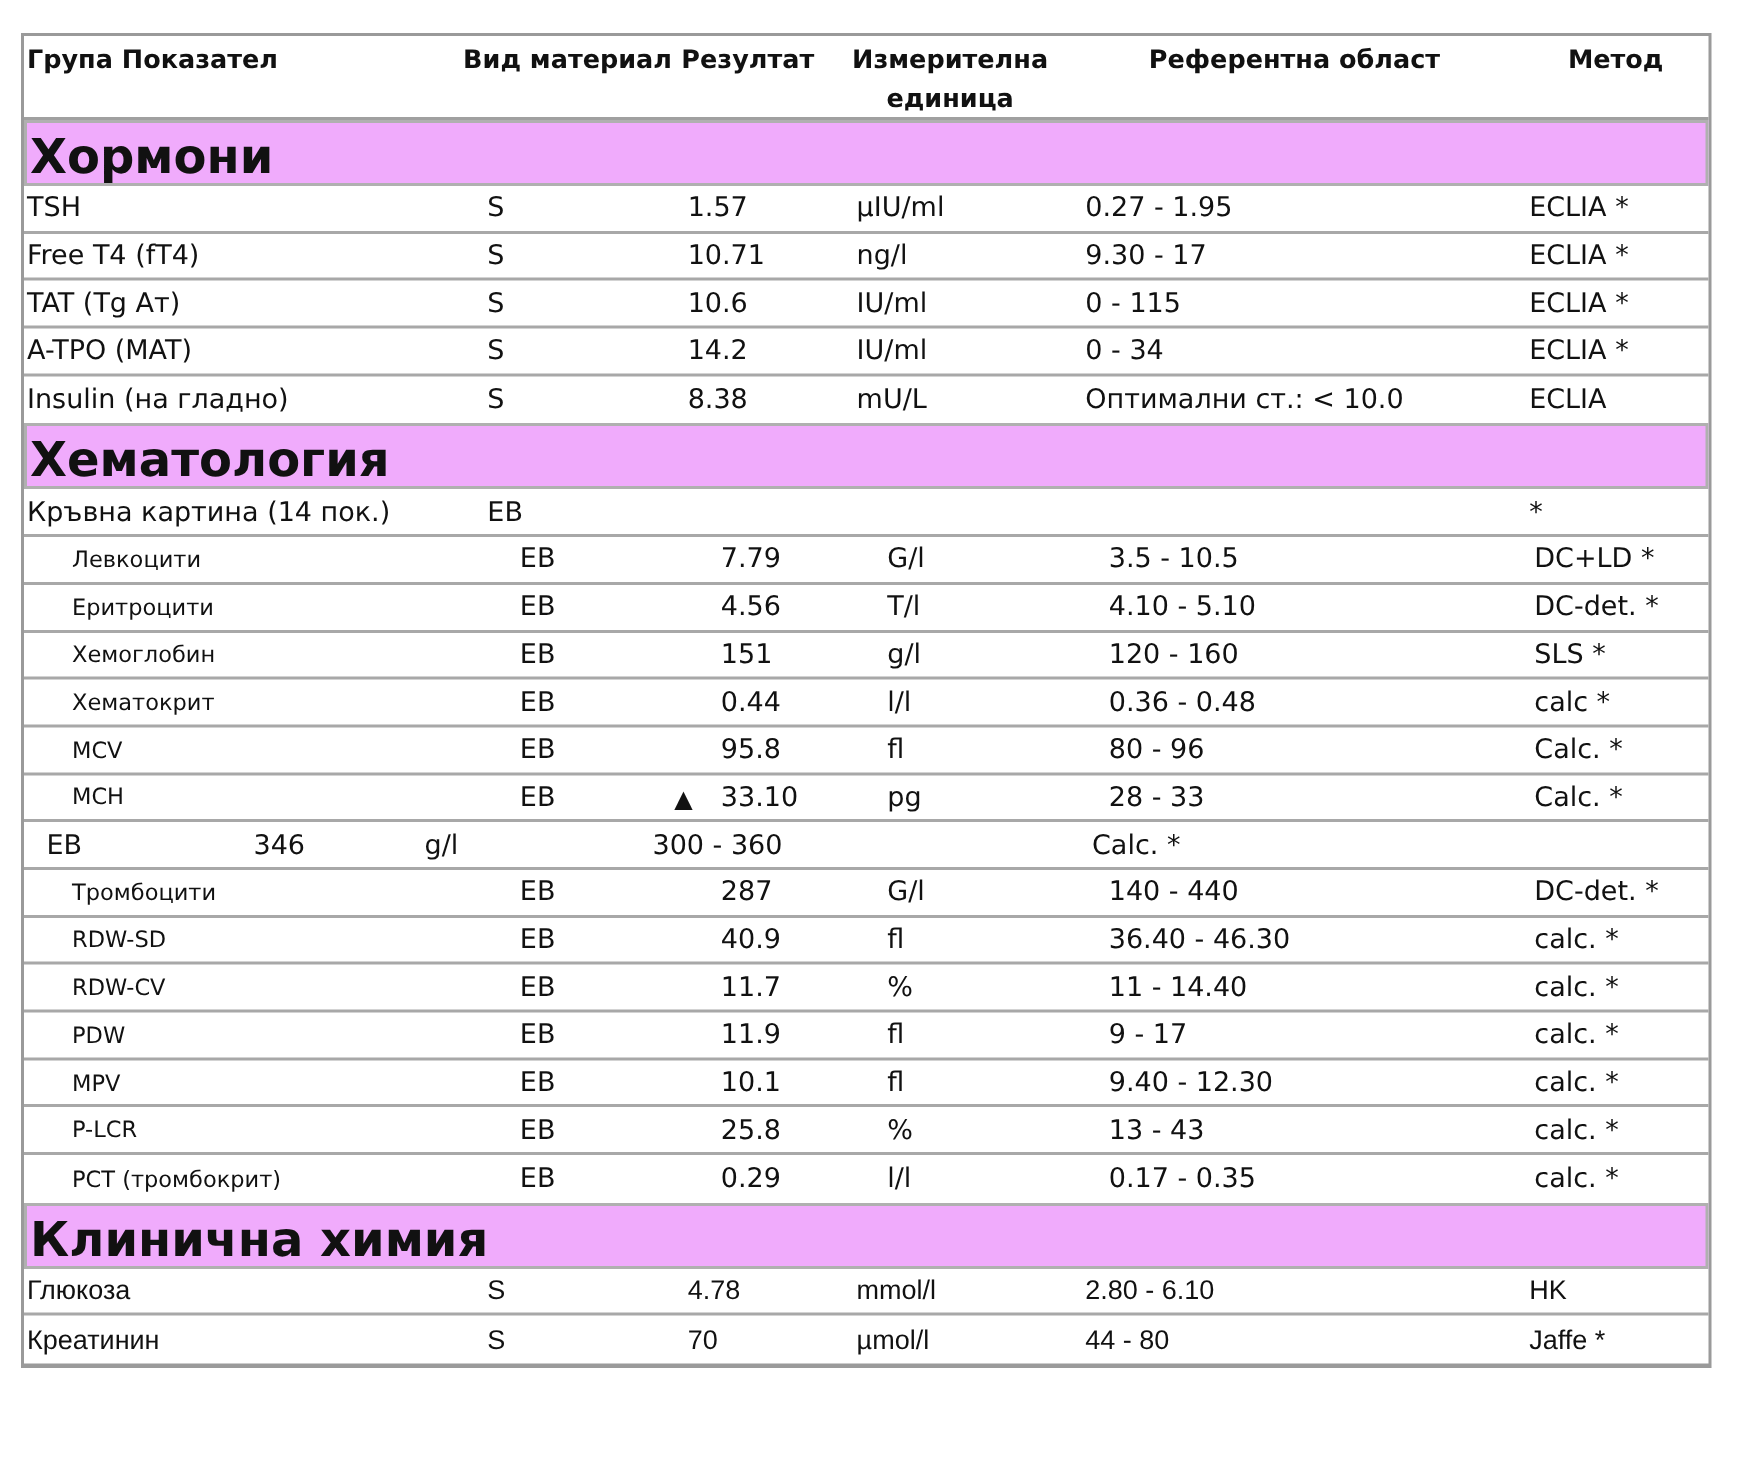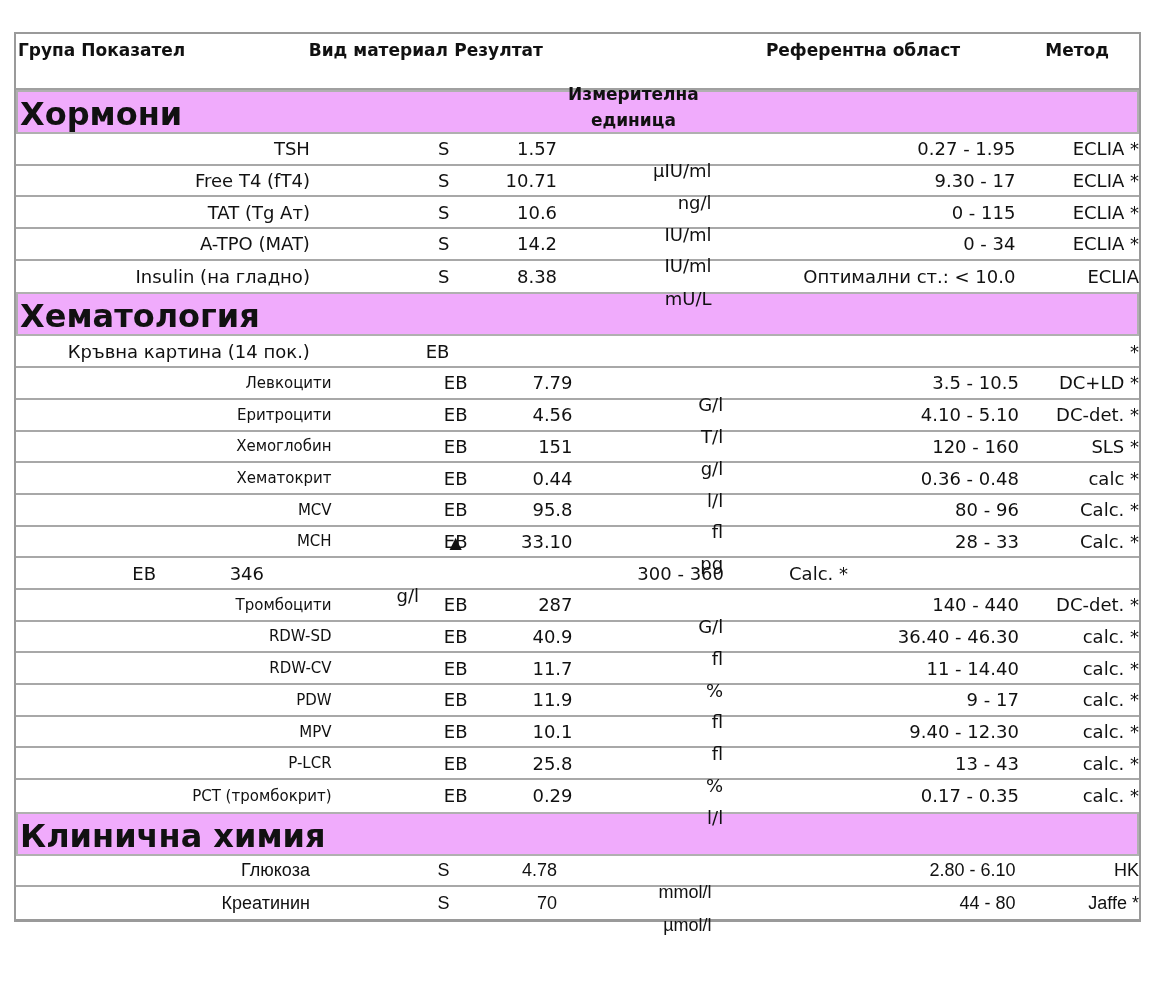--- a/index.html
+++ b/index.html
@@ -1,29 +1,29 @@
 <!DOCTYPE html>
 <html><head>
 <meta charset="utf-8">
 <style>
   html, body { margin:0; padding:0; background:#ffffff; }
   body { width:1170px; height:986px; position:relative; font-family:"DejaVu Sans", sans-serif; color:#111; }
-  .report { position:absolute; left:14px; top:32px; width:1127px; border:2px solid #9a9a9a; border-bottom:3px solid #9a9a9a; box-sizing:border-box; }
+  .report { position:absolute; left:14px; top:22px; width:1127px; border:2px solid #9a9a9a; border-bottom:3px solid #9a9a9a; box-sizing:border-box; }
   .hdr { display:flex; height:54px; border-bottom:2px solid #a0a0a0; font-weight:bold; font-size:17px; }
   .hdr div { line-height:26px; padding-top:3px; box-sizing:border-box; }
   .c1 { width:293px; padding-left:2px; }
   .c2 { width:140px; }
   .c3 { width:108px; }
-  .c4 { width:155px;margin-top:44px; }
+  .c4 { width:155px; }
   .c5 { width:305px; }
   .c6 { width:124px; }
   .hdr .c2, .hdr .c4, .hdr .c5, .hdr .c6 { text-align:center; }
   .hdr .c3 { text-align:left; padding-left:6px; }
   .section { height:44px; background:#f0abfc; border:2px solid #b0b0b0; margin:0 0 0 0; font-weight:bold; font-size:32px; line-height:44px; padding-left:2px; box-sizing:border-box; }
-  .row { display:flex; height:31.7px; border-bottom:2px solid #a8a8a8; font-size:18px; align-items:center; box-sizing:border-box;text-align:right; }
+  .row { display:flex; height:31.7px; border-bottom:2px solid #a8a8a8; font-size:18px; align-items:center; box-sizing:border-box; }
   .row.last { border-bottom:none;border-radius:10px; }
   .row .c1 { padding-left:2px; white-space:nowrap; }
   .row.sub .c1 { padding-left:32px; font-size:15px; }
   .row .c2 { padding-left:15px; box-sizing:border-box; }
   .row .c3 { position:relative; padding-left:9px; box-sizing:border-box; }
   .row.sub .c3 { padding-left:13px; }
   .row .c4 { padding-left:14px; box-sizing:border-box; }
   .row.sub .c4 { padding-left:19px; }
   .row .c5 { padding-left:12px; box-sizing:border-box; white-space:nowrap; }
   .row.sub .c5 { padding-left:16px; }

